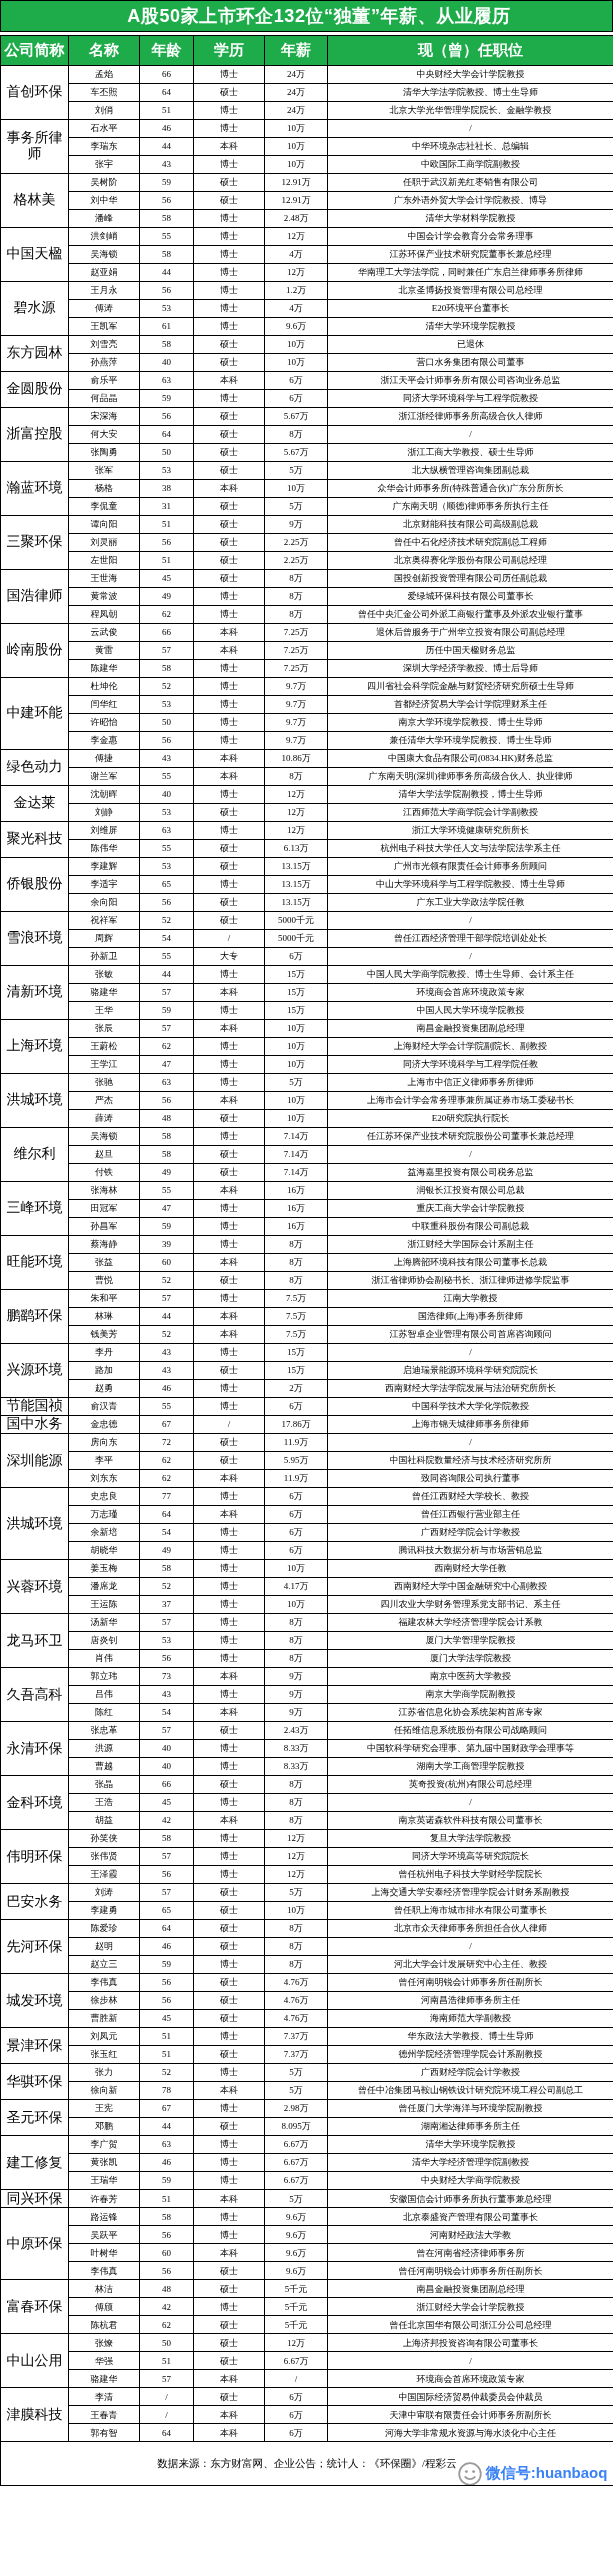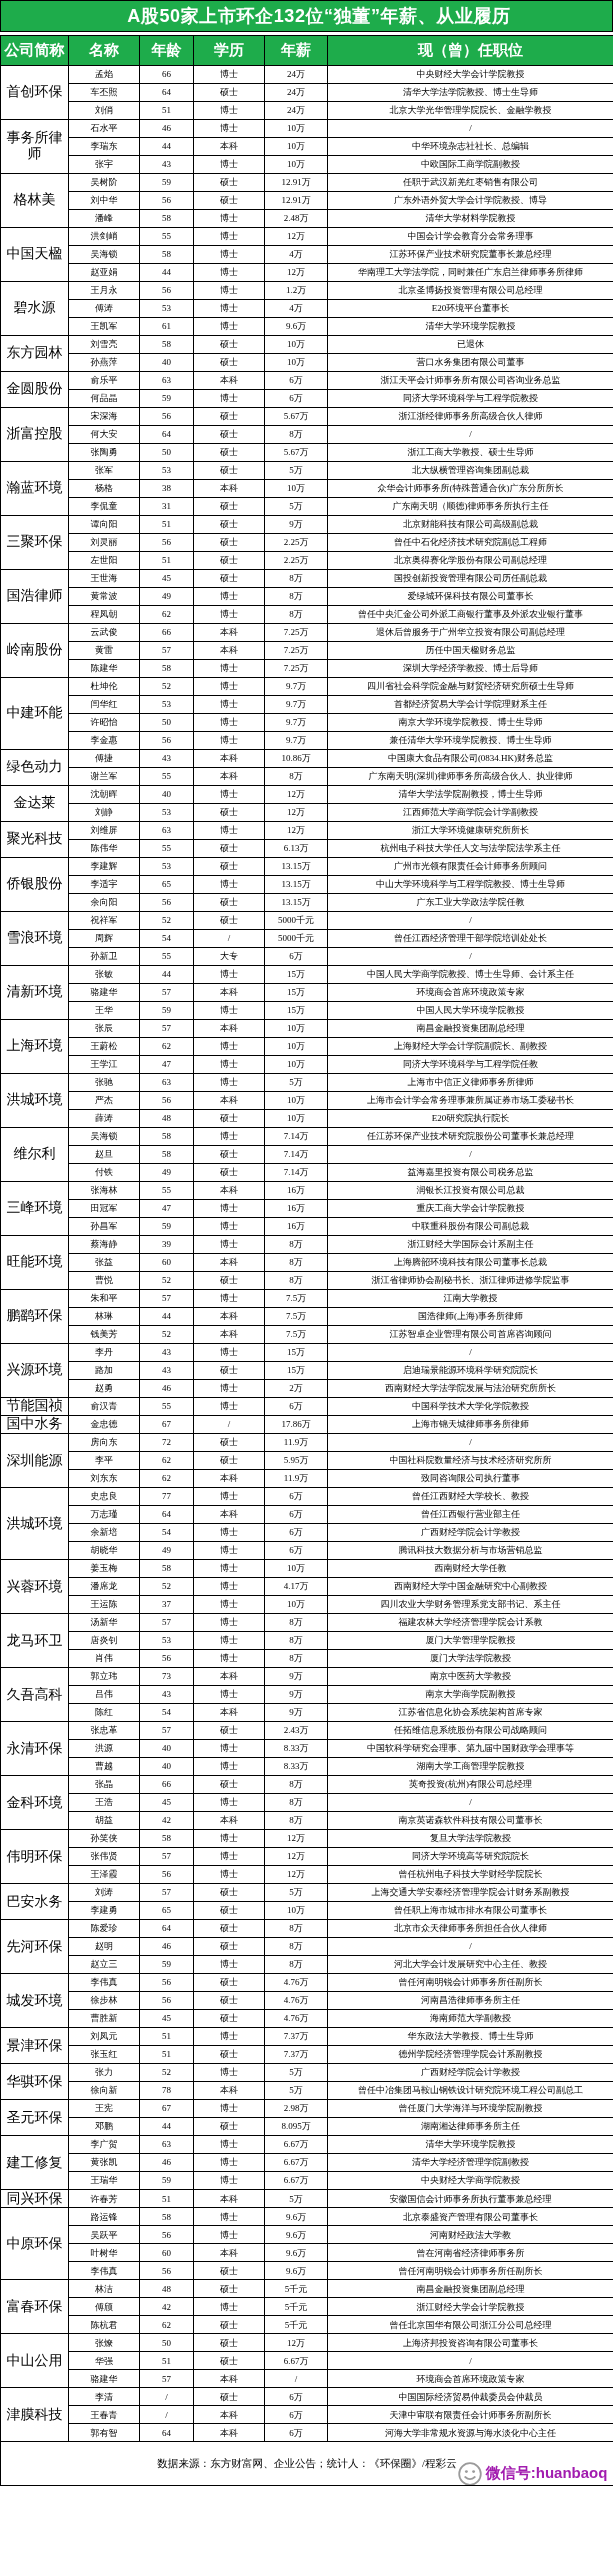--- a/index.html
+++ b/index.html
@@ -17,21 +17,21 @@
     font-family:"Liberation Sans","DejaVu Sans",sans-serif;font-weight:bold;
     border:1.2px solid #000;}
   tbody td{font-size:9px;height:18px;line-height:1.15;background:#fff;}
   tbody td.col-company{font-size:14px;margin-top:8px;}
   tbody tr.company-start td{border-top:1.2px solid #000;}
   table{border:1.2px solid #000;}
   .col-age,.col-salary{font-family:"Liberation Serif","DejaVu Serif",serif;}
   tfoot td{border:1.2px solid #000;height:44px;font-size:10.6px;text-align:center;}
   .footer-inner{position:relative;width:100%;height:100%;display:flex;align-items:center;justify-content:center;}
   .watermark{position:absolute;right:3.7px;bottom:-1.2px;display:flex;align-items:center;gap:3.7px;
-    color:#a21caf;font-family:"Liberation Sans","DejaVu Sans",sans-serif;font-weight:bold;font-size:15px;}
+    color:#3b82f6;font-family:"Liberation Sans","DejaVu Sans",sans-serif;font-weight:bold;font-size:15px;}
   .wm-icon{width:24px;height:24px;flex:0 0 auto;}
 </style>
 </head>
 <body>
 
 <div class="sheet">
   <div class="title-band">
     <h1>A股50家上市环企132位“独董”年薪、从业履历</h1>
   </div>
   <div class="gap"></div>

